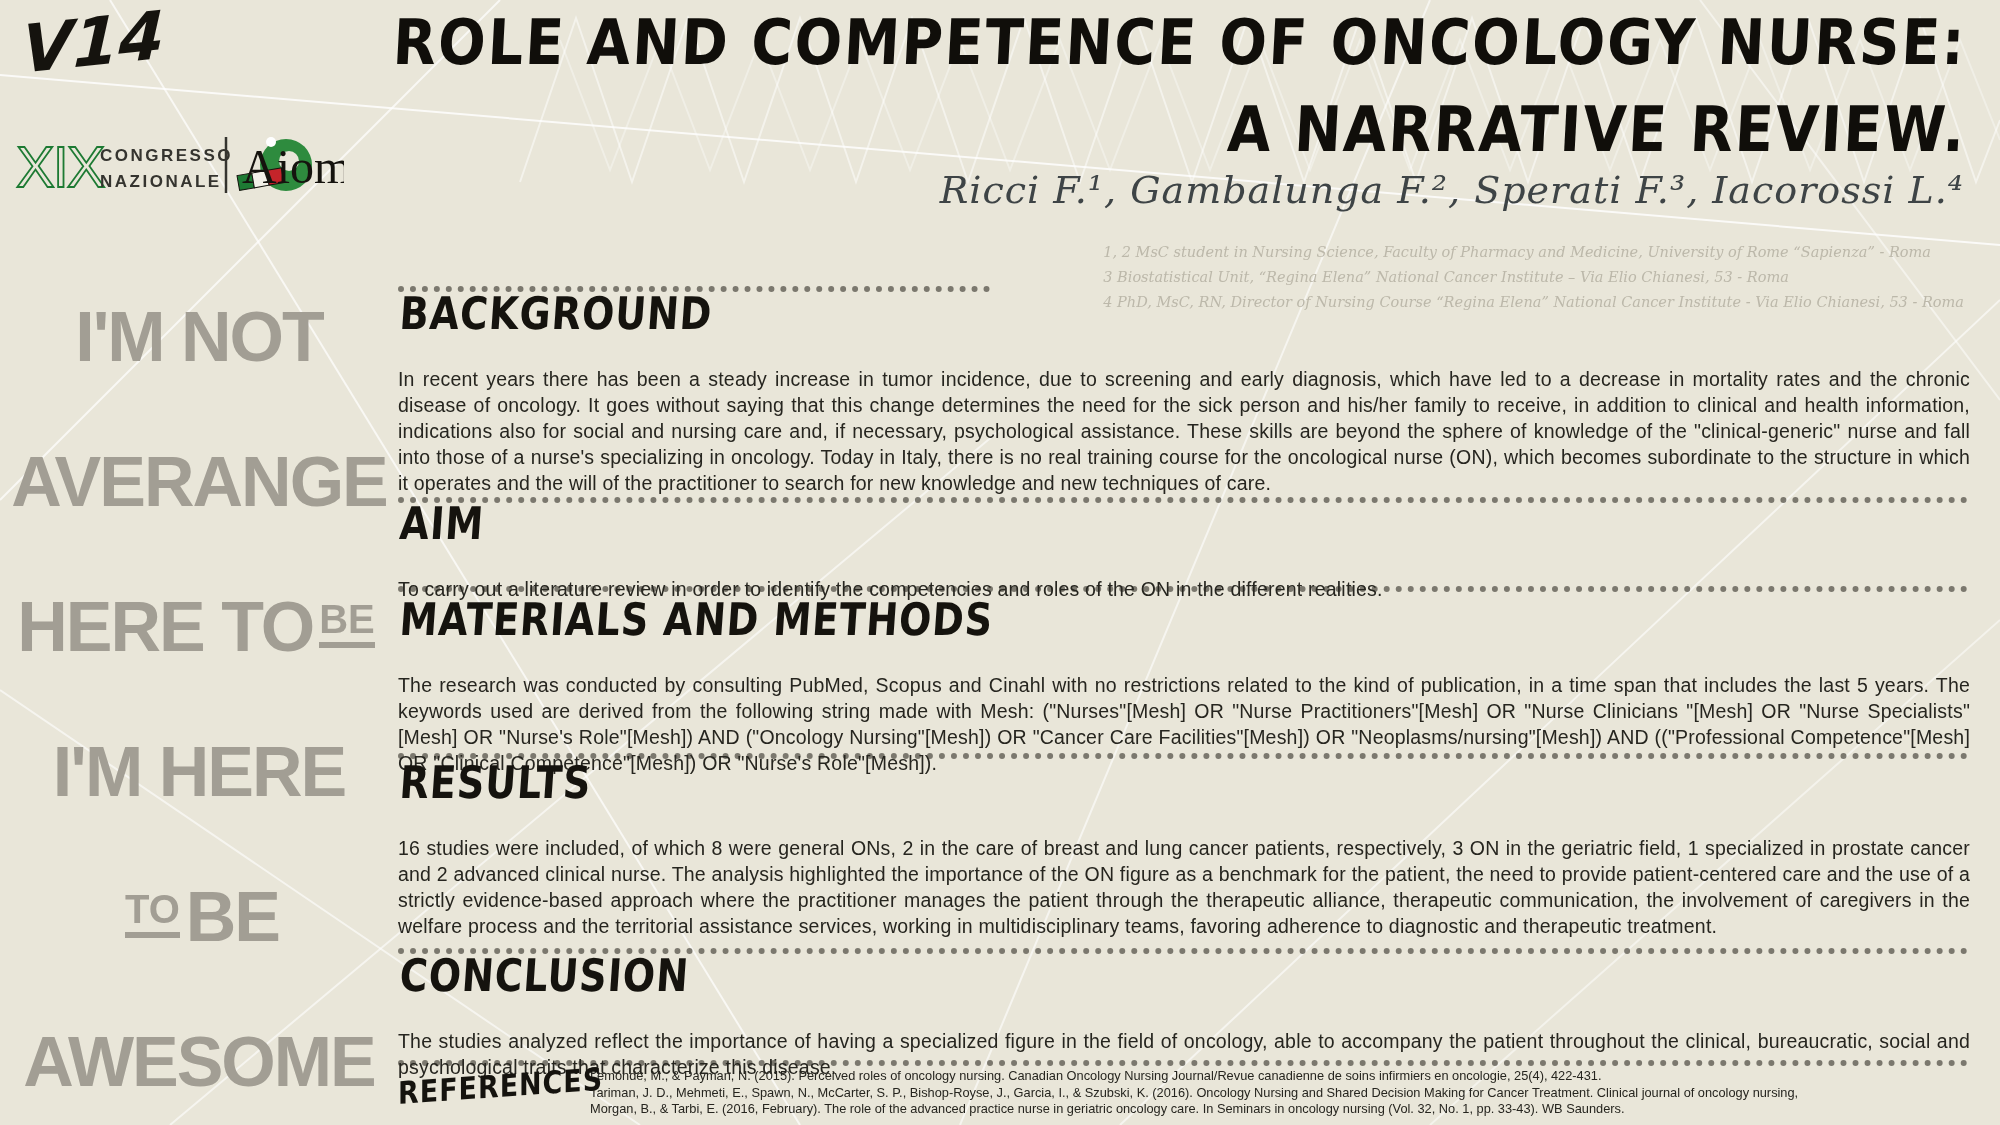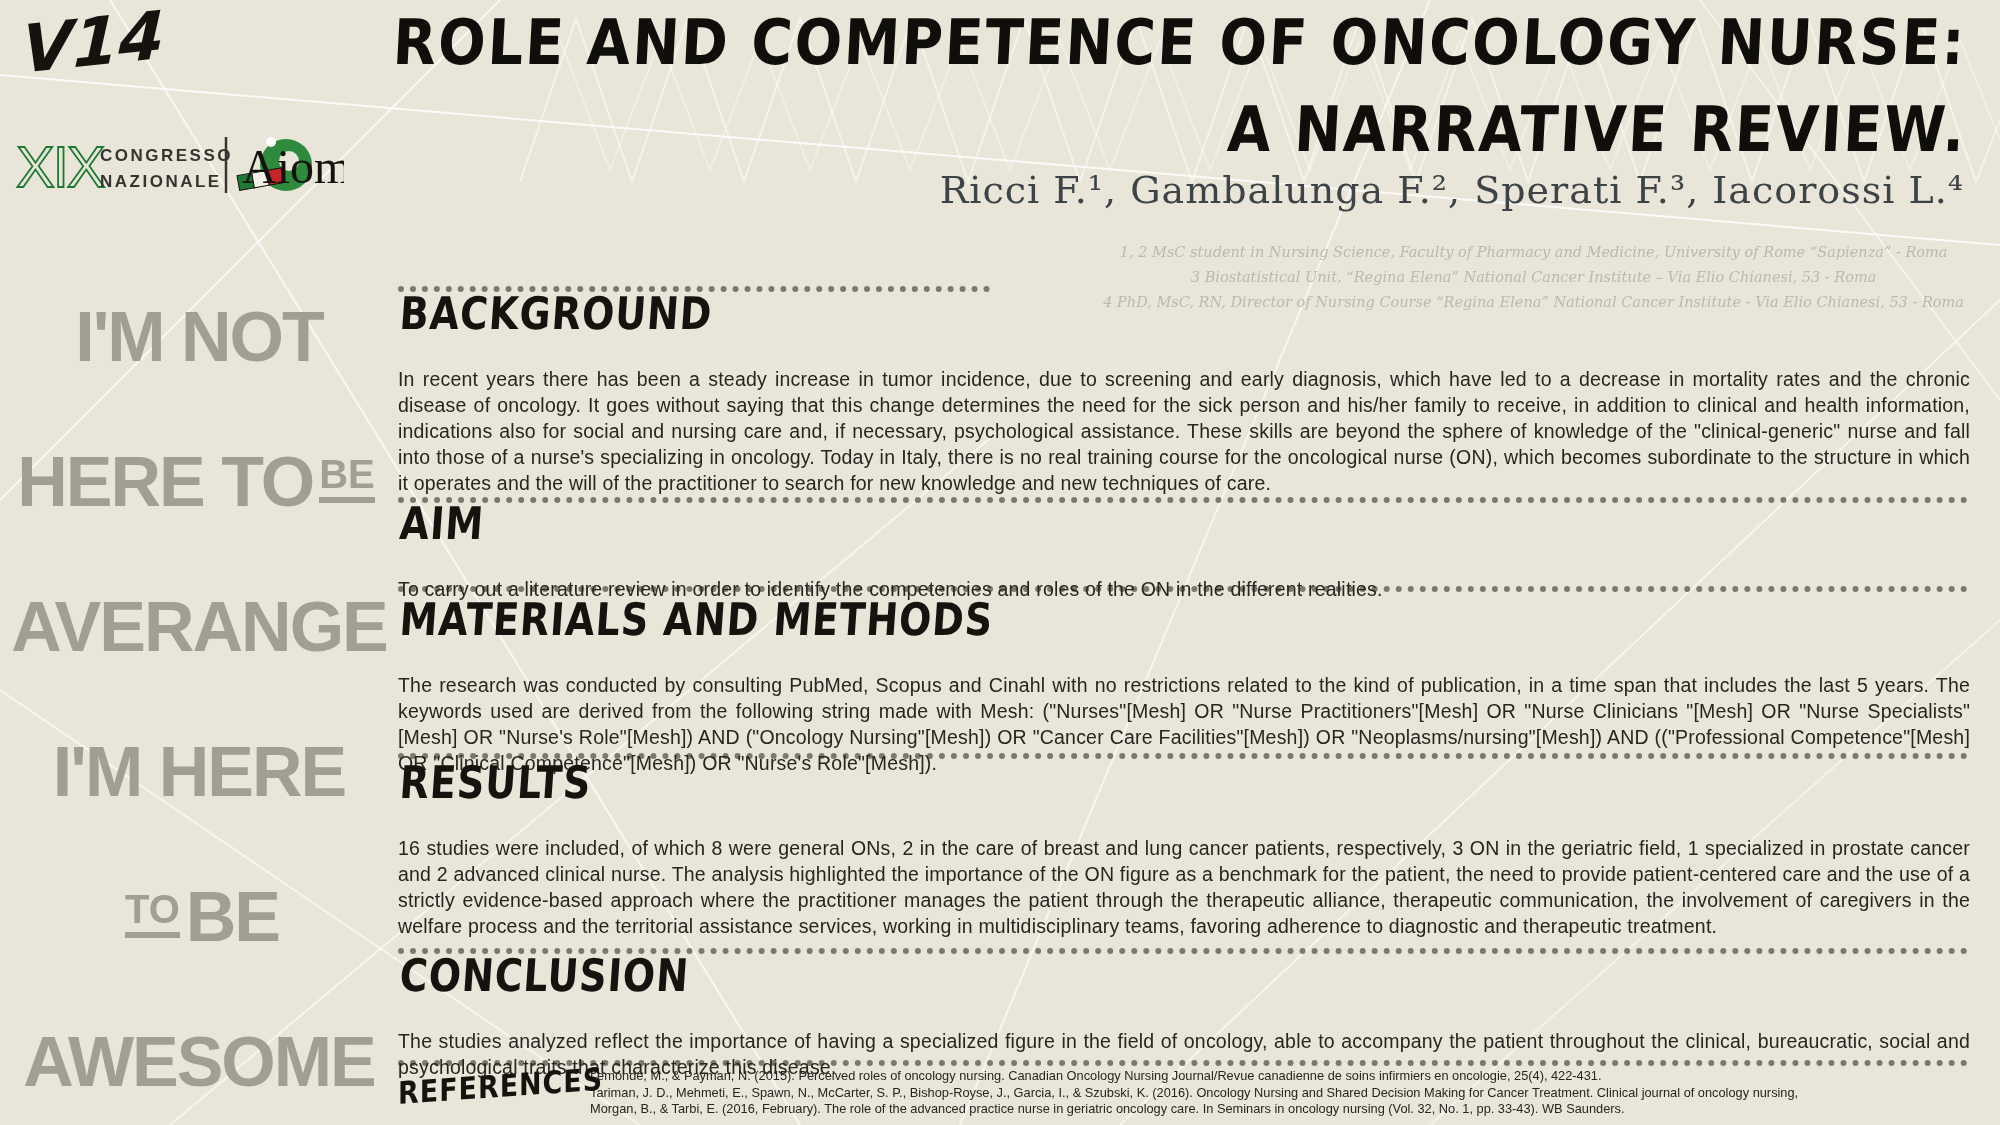--- a/index.html
+++ b/index.html
@@ -44,25 +44,25 @@
     font-family:"DejaVu Sans", sans-serif;
     font-size:56px;font-weight:800;letter-spacing:2px;
     transform:skewX(-3deg) scaleY(1.12);transform-origin:right top;
     white-space:nowrap;color:#100e0a;
   }
   .title-line.second{margin-top:22px;}
 
   
   .authors{
     position:absolute;right:36px;top:168px;
-    font-family:"DejaVu Serif", serif;
+    font-family:"DejaVu Serif", serif;font-style:italic;
     font-size:38px;letter-spacing:1px;color:#3e4446;white-space:nowrap;
   }
   .affiliations{
-    position:absolute;right:36px;top:240px;text-align:center;
+    position:absolute;right:36px;top:240px;text-align:left;
     font-family:"DejaVu Serif", serif;font-style:italic;
     font-size:14.5px;line-height:25px;color:#bcb8aa;
   }
 
   
   .side-quote{
     position:absolute;left:0;top:265px;width:398px;text-align:center;
     font-family:"Liberation Sans", sans-serif;font-weight:700;
     font-size:70px;letter-spacing:-2px;line-height:145px;
     color:#a29e94;
@@ -149,22 +149,22 @@
 <div class="authors">Ricci F.¹, Gambalunga F.², Sperati F.³, Iacorossi L.⁴</div>
 
 <div class="affiliations">
   <div>1, 2 MsC student in Nursing Science, Faculty of Pharmacy and Medicine, University of Rome “Sapienza” - Roma</div>
   <div>3 Biostatistical Unit, “Regina Elena” National Cancer Institute – Via Elio Chianesi, 53 - Roma</div>
   <div>4 PhD, MsC, RN, Director of Nursing Course “Regina Elena” National Cancer Institute - Via Elio Chianesi, 53 - Roma</div>
 </div>
 
 <div class="side-quote">
   <div class="q-line">I'M NOT</div>
+  <div class="q-line">AVERANGE</div>
   <div class="q-line"><span>HERE TO</span><span class="q-small">BE</span></div>
-  <div class="q-line">AVERANGE</div>
   <div class="q-line">I'M HERE</div>
   <div class="q-line"><span class="q-small">TO</span><span>BE</span></div>
   <div class="q-line">AWESOME</div>
 </div>
 
 <div class="sep short" style="top:286px"></div>
 <div class="sep" style="top:497px"></div>
 <div class="sep" style="top:586px"></div>
 <div class="sep" style="top:753px"></div>
 <div class="sep" style="top:948px"></div>

